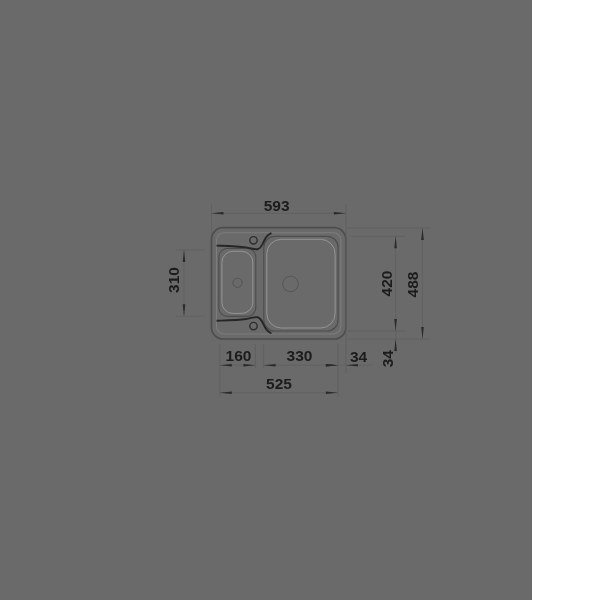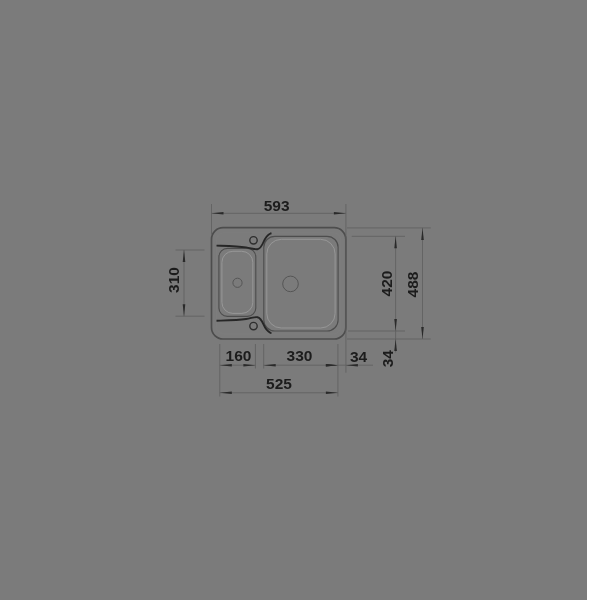--- a/index.html
+++ b/index.html
@@ -1,16 +1,16 @@
 <!DOCTYPE html>
 <html><head>
 <meta charset="utf-8">
 <style>
   html,body{margin:0;padding:0;background:#fff;}
-  .wrap{width:587px;height:600px;position:relative;background:#3b82f6;filter:grayscale(100%) blur(0.33px);}
+  .wrap{width:532px;height:600px;position:relative;background:#4d7c0f;filter:grayscale(100%) blur(0.33px);}
   svg{position:absolute;left:0;top:0;}
   text{font-family:"Liberation Sans", sans-serif;font-weight:bold;fill:#1c1c1c;}
 </style>
 </head>
 <body>
 <div class="wrap">
 <svg width="600" height="600" viewBox="0 0 600 600">
 
   <rect x="211.5" y="227.7" width="134.3" height="111.3" rx="11.5" ry="11.5" fill="none" stroke="#4d4d4d" stroke-width="1.7"></rect>
 

